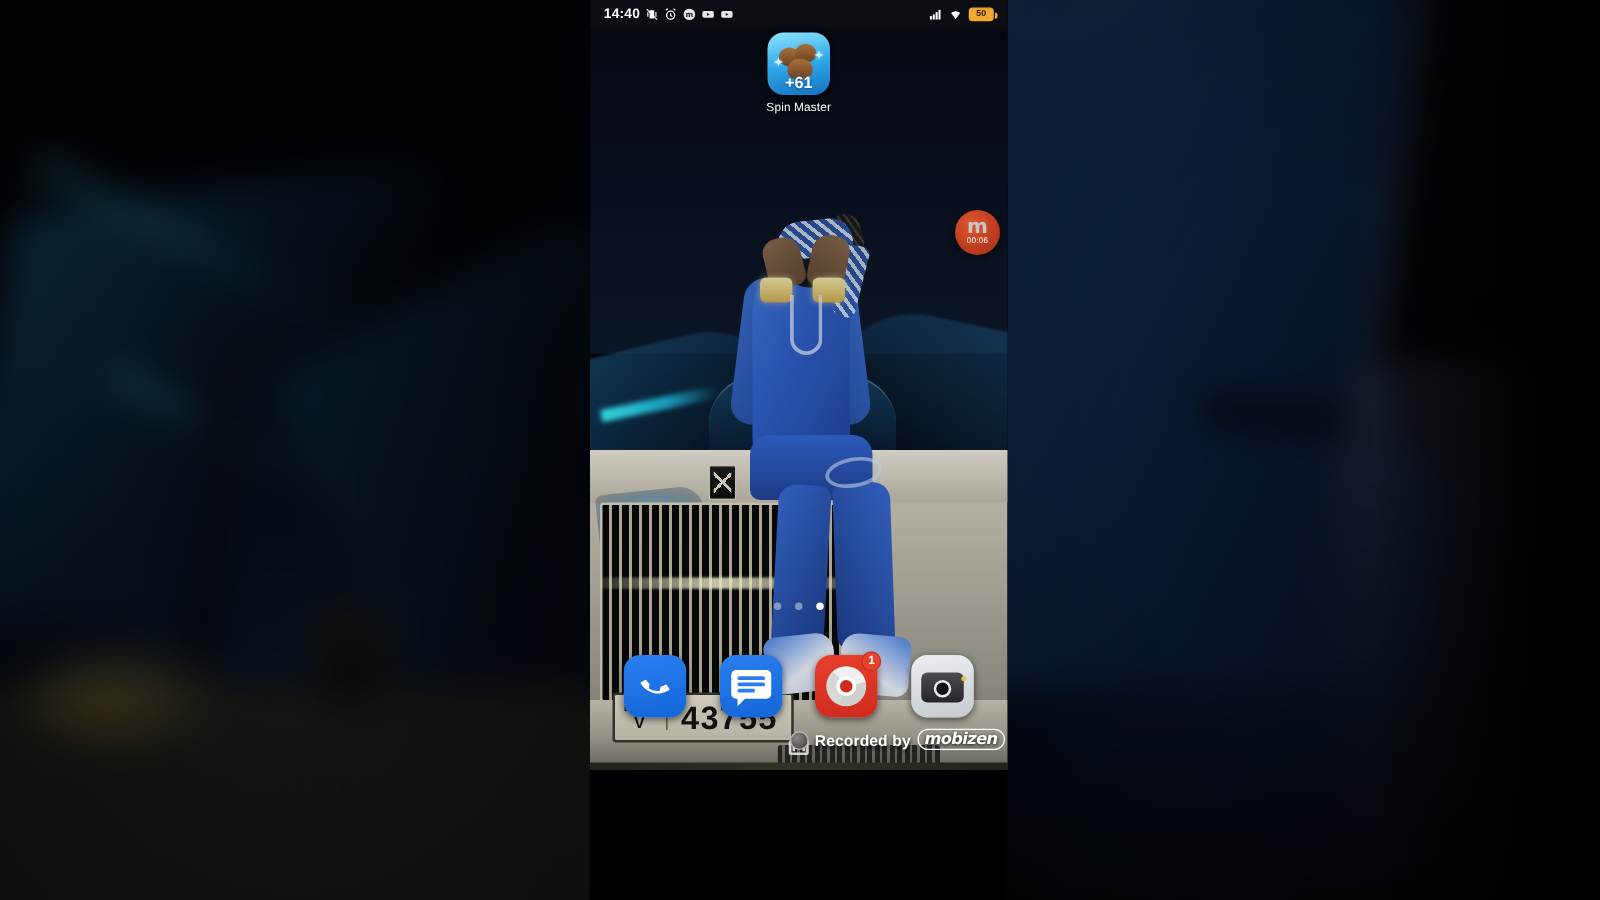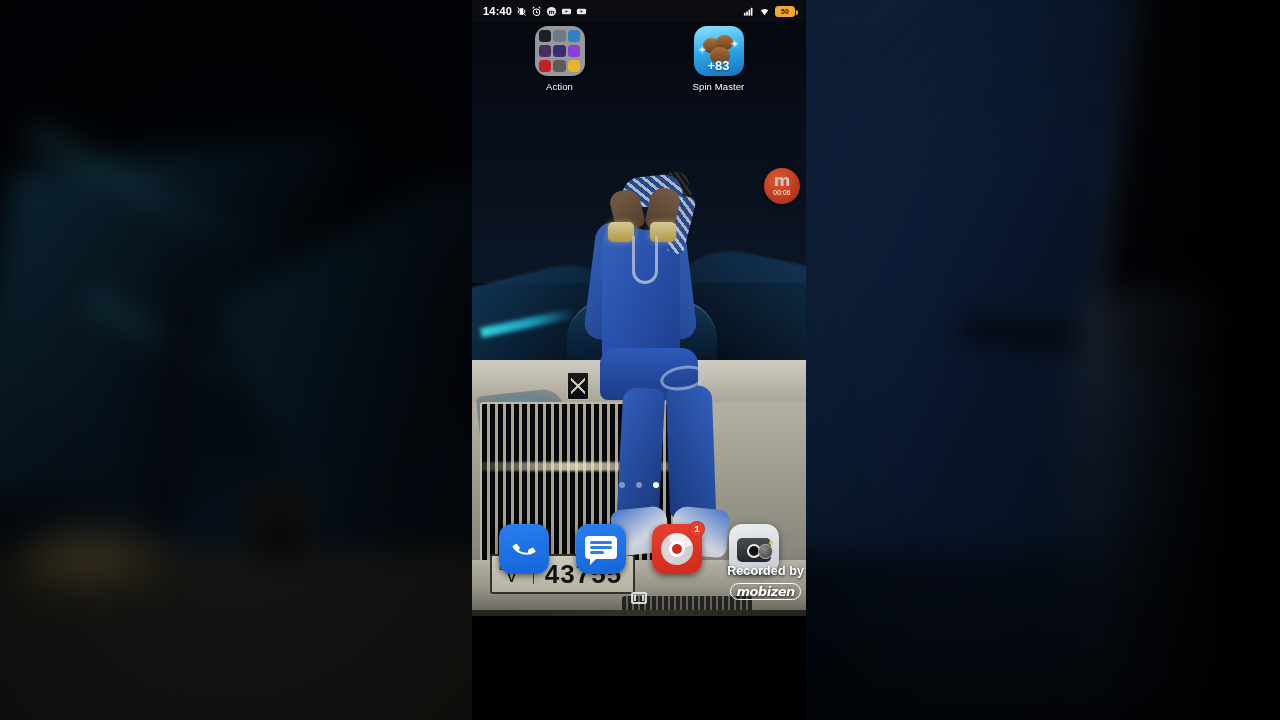--- a/index.html
+++ b/index.html
@@ -556,21 +556,21 @@
   }
   #nav-recents::before, #nav-recents::after {
     content:""; position:absolute; top:1px; bottom:1px; width:2px;
     background:rgba(235,235,235,.88);
   }
   #nav-recents::before { left:1px; } #nav-recents::after { right:1px; }
 
   
   #watermark {
     position:absolute; right:2px; bottom:16px; z-index:11;
-    display:flex; align-items:center; gap:5px;flex-direction:column;
+    display:flex; align-items:flex-end; gap:5px;
   }
   #wm-knob {
     width:15px; height:15px; border-radius:50%;
     background:radial-gradient(circle at 35% 32%, #8a8a8a, #3a3a3a);
     border:1px solid #b9b9b9;
   }
   #wm-text {
     color:#fff; font-size:12.5px; font-weight:bold;
     text-shadow:0 1px 3px rgba(0,0,0,.9); letter-spacing:.1px;
   }
@@ -706,45 +706,31 @@
           <path d="M12 20 L4 9.5 A13 13 0 0 1 20 9.5 Z" fill="#fff"></path>
         </svg>
         <div class="sb-batt">
           <span>50</span>
         </div>
       </div>
     </div>
 
     <div id="appgrid">
 
-      <div class="app">
-        <div class="app-icon folder">
-          <i style="background:#1d1f24"></i>
-          <i style="background:#6f7a86"></i>
-          <i style="background:#2f7fc4"></i>
-          <i style="background:#4a2f5e"></i>
-          <i style="background:#3a2f6e"></i>
-          <i style="background:#8b3fd6"></i>
-          <i style="background:#c4202a"></i>
-          <i style="background:#5b5b5b"></i>
-          <i style="background:#e8b42a"></i>
-        </div>
-        <div class="app-label">Action</div>
-      </div>
 
 
 
       <div class="app">
         <div class="app-icon spin">
           <div class="sp-h1"></div>
           <div class="sp-h2"></div>
           <div class="sp-h3"></div>
           <span class="sp-spark" style="left:5px;top:20px">✦</span>
           <span class="sp-spark" style="right:5px;top:14px">✦</span>
-          <div class="sp-99">+83</div>
+          <div class="sp-99">+61</div>
         </div>
         <div class="app-label">Spin Master</div>
       </div>
     </div>
 
     <div id="mobizen-widget">
       <div class="mz-m">m</div>
       <div class="mz-time">00:06</div>
     </div>
 

